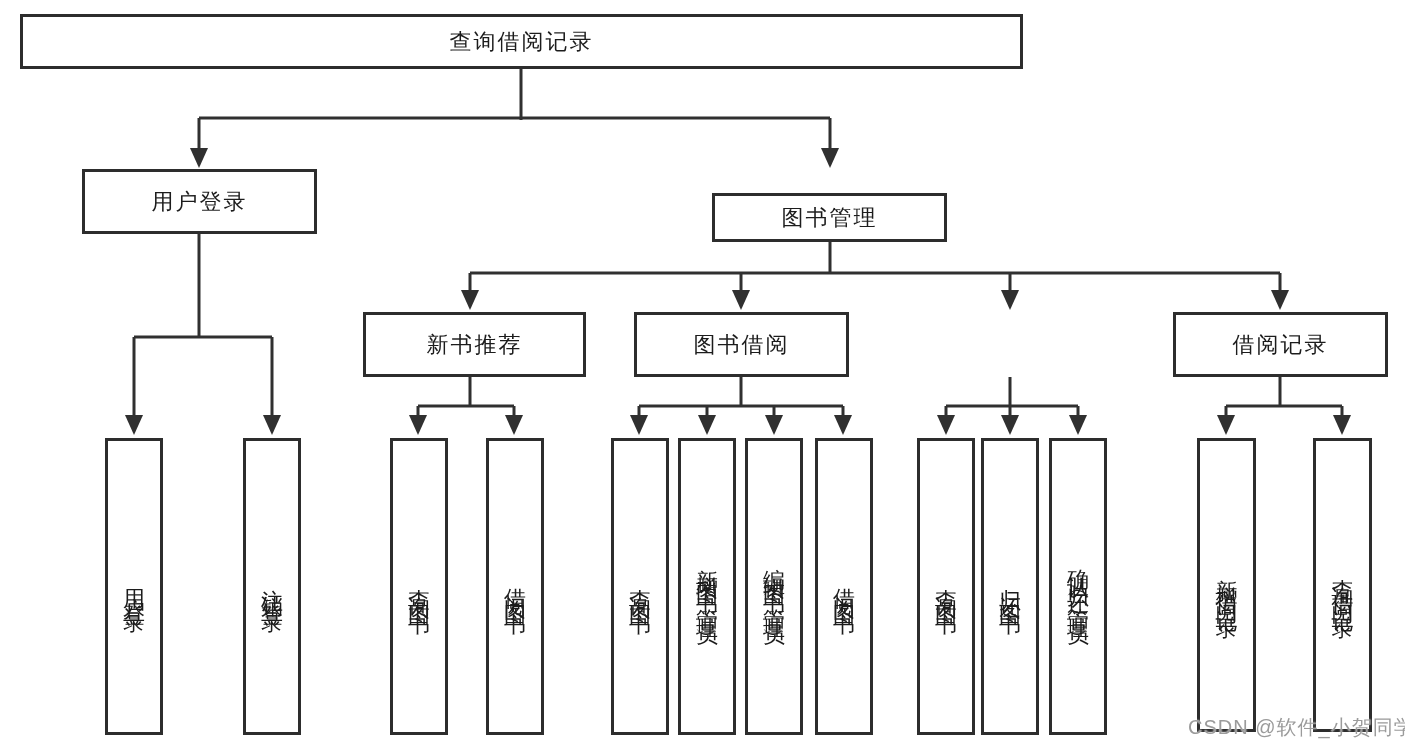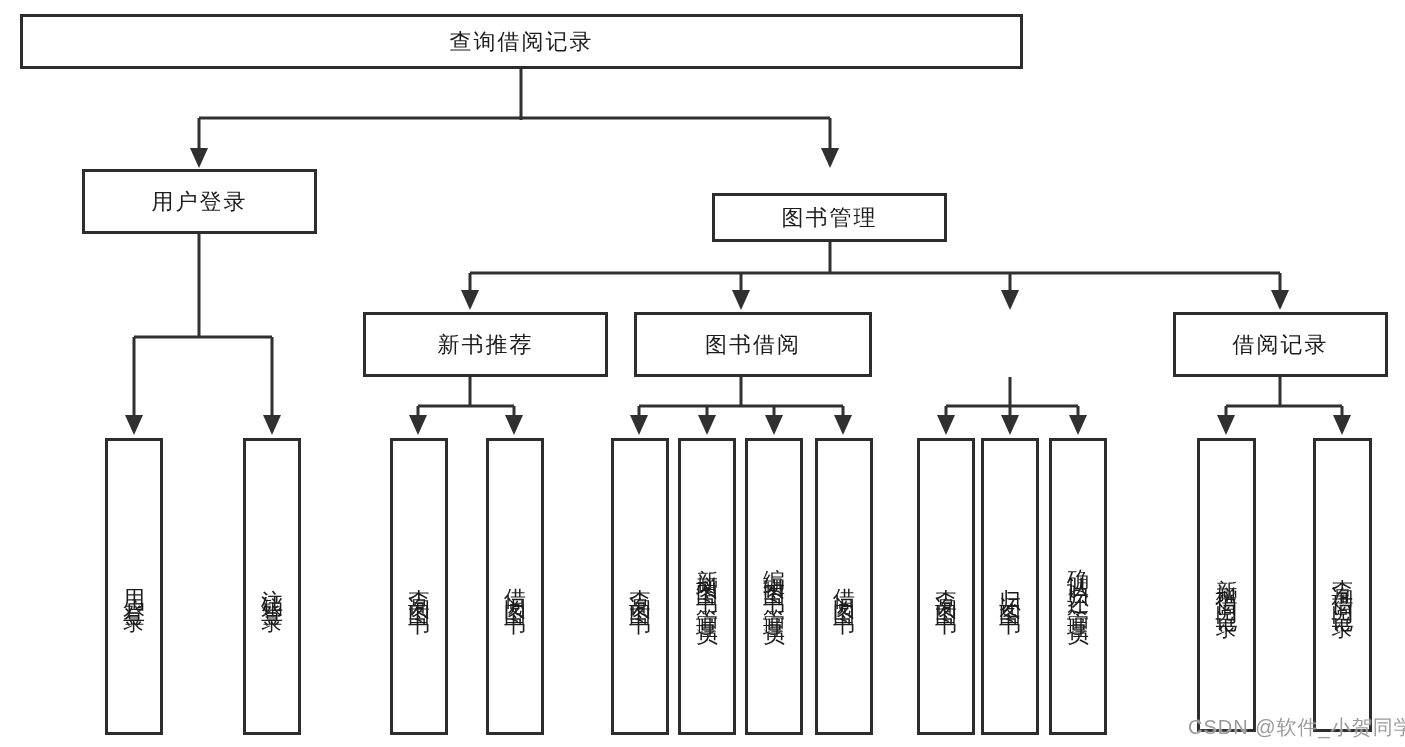--- a/index.html
+++ b/index.html
@@ -123,24 +123,24 @@
     <span>查询借阅记录</span>
   </div>
 
   <div class="node hbox" style="left:82px; top:169px; width:235px; height:65px;">
     <span>用户登录</span>
   </div>
   <div class="node hbox" style="left:712px; top:169px; width:235px; height:49px;margin-top:24px;">
     <span>图书管理</span>
   </div>
 
-  <div class="node hbox" style="left:363px; top:312px; width:245px; height:65px;">
+  <div class="node hbox" style="left:363px; top:312px; width:223px; height:65px;">
     <span>新书推荐</span>
   </div>
-  <div class="node hbox" style="left:634px; top:312px; width:238px; height:65px;">
+  <div class="node hbox" style="left:634px; top:312px; width:215px; height:65px;">
     <span>图书借阅</span>
   </div>
   <div class="node hbox" style="left:1173px; top:312px; width:215px; height:65px;">
     <span>借阅记录</span>
   </div>
 
   <div class="node vbox" style="left:105px; top:438px; width:58px; height:297px;">
     <span>用户登录</span>
   </div>
   <div class="node vbox" style="left:243px; top:438px; width:58px; height:297px;">

